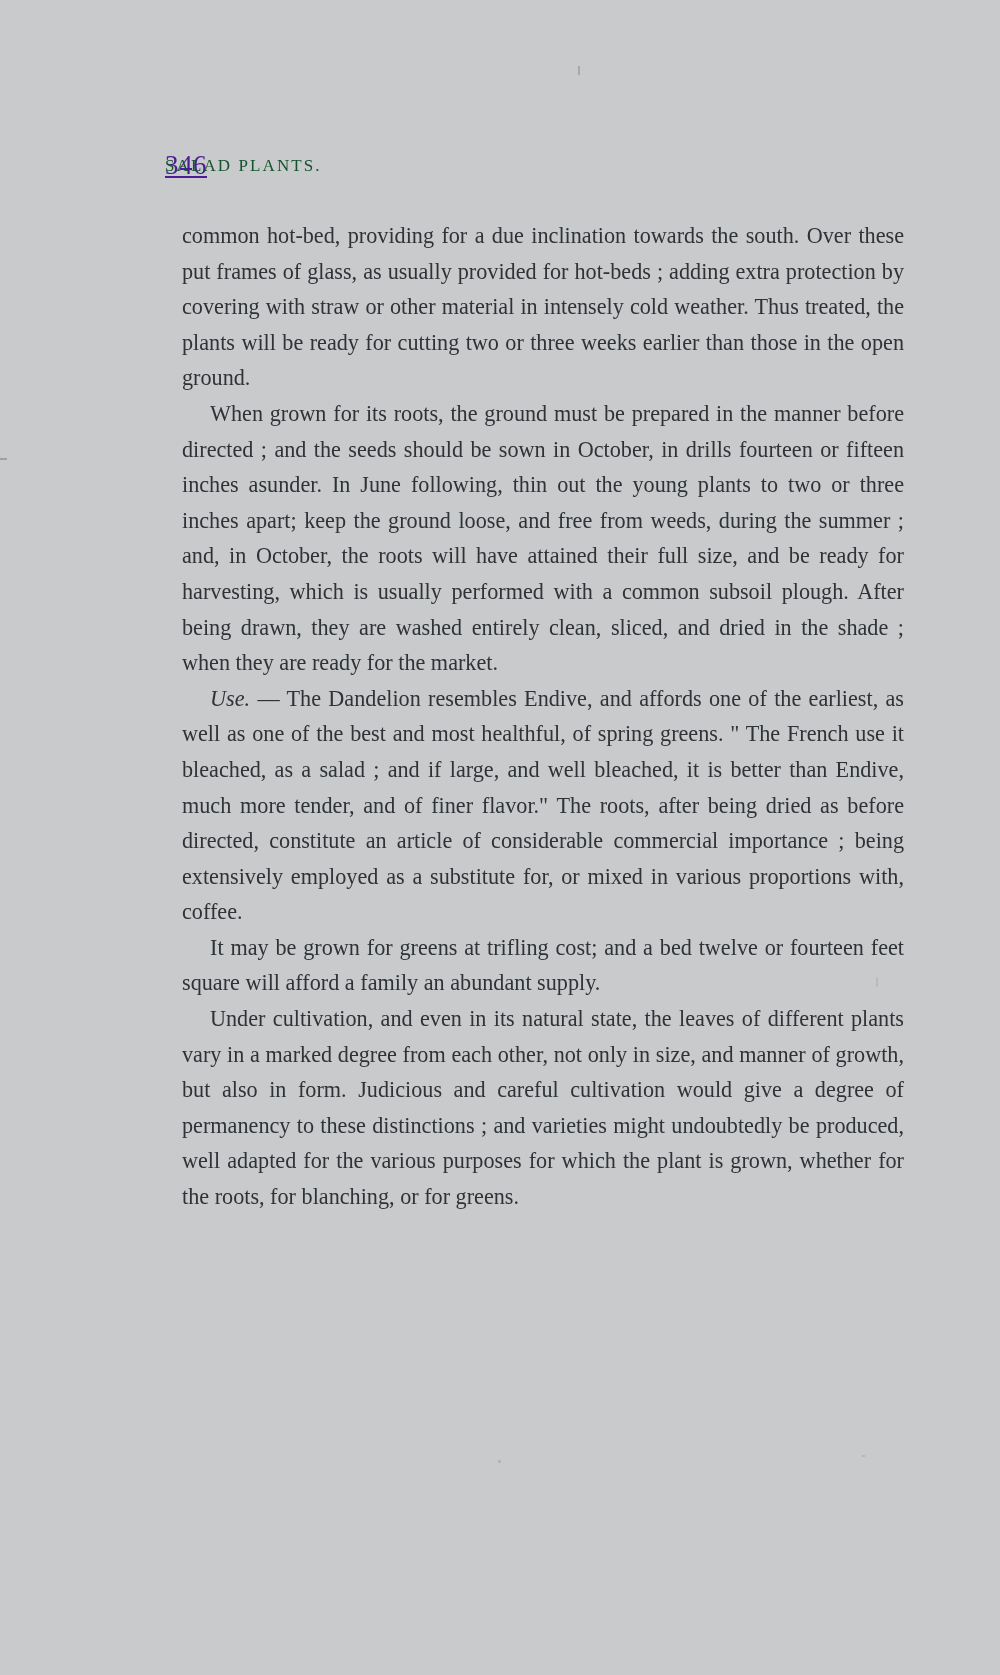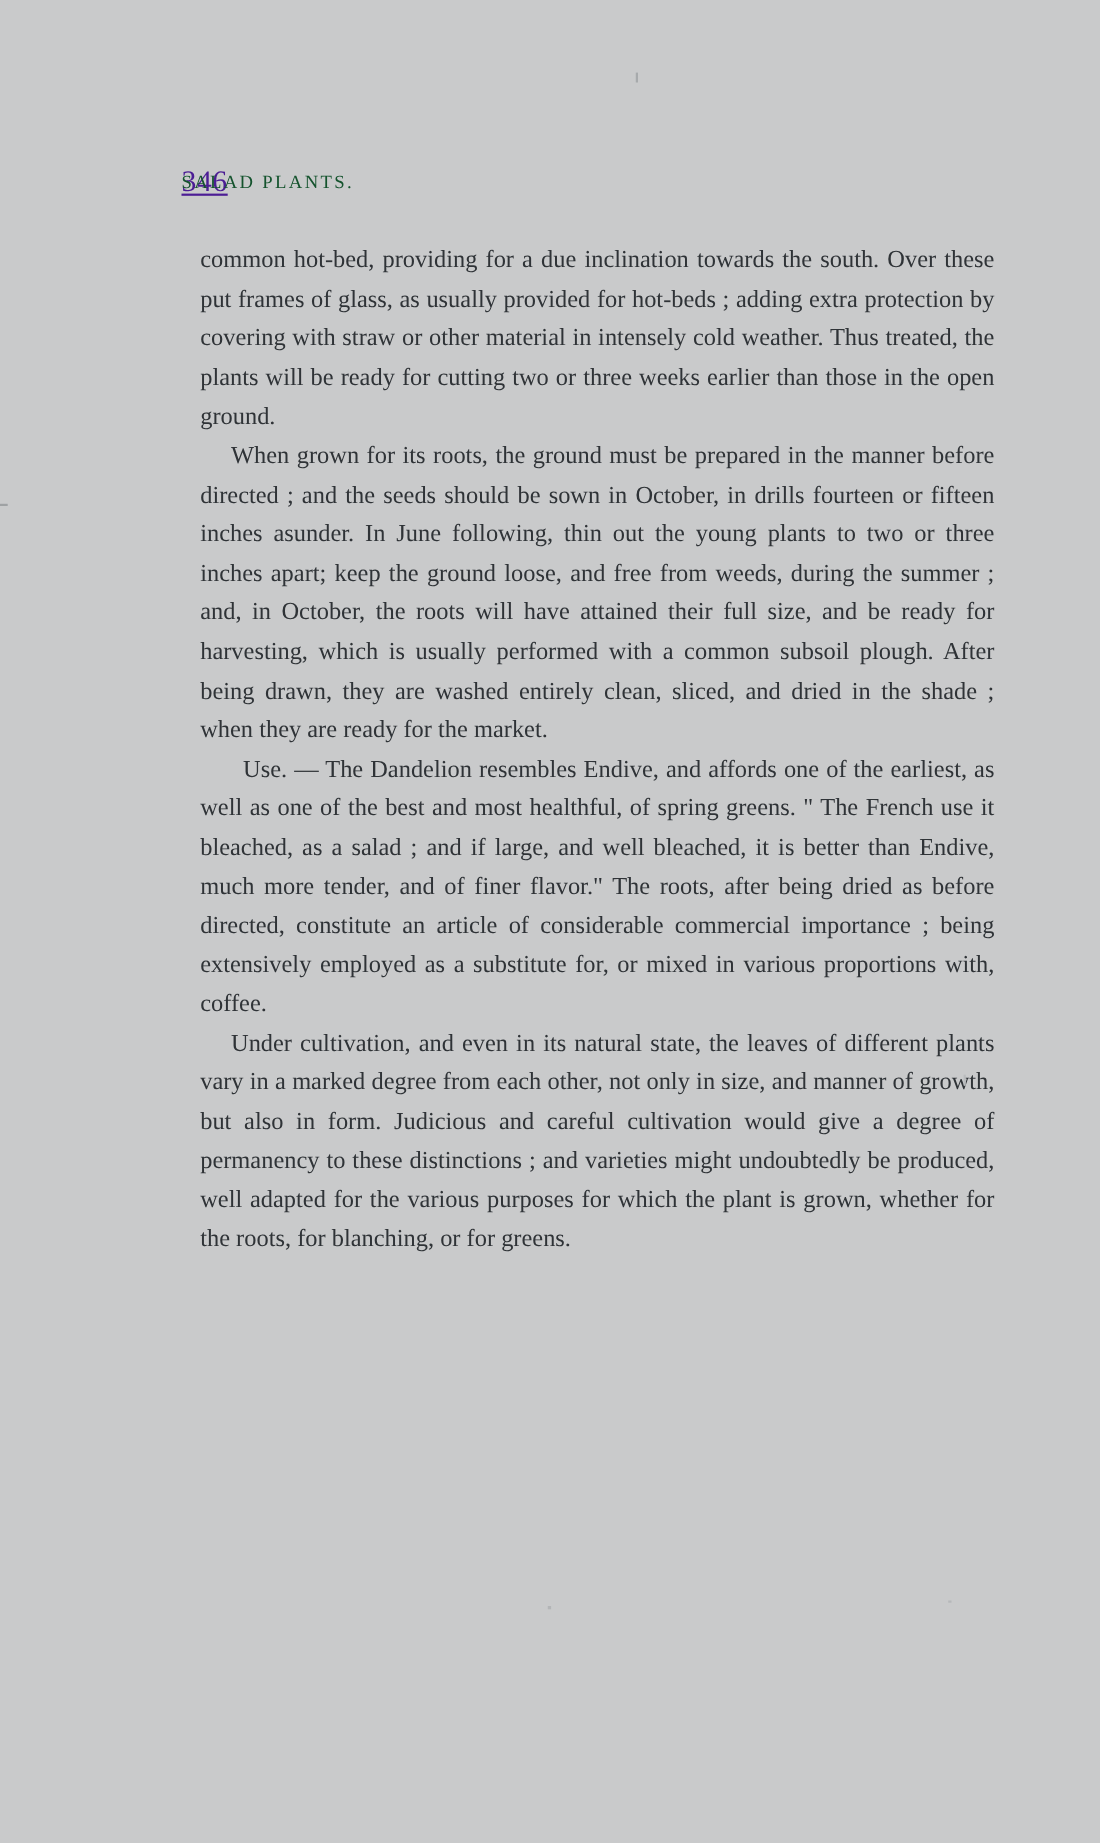--- a/index.html
+++ b/index.html
@@ -61,21 +61,21 @@
     text-align: justify;
     text-justify: inter-word;
     color: #2f3337;
     text-indent: 28px;
     hyphens: manual;
   }
   p.para.first {
     text-indent: 0;
   }
   .emph {
-    margin-left: 11px;
+    font-style: italic;
   }
   .tick-left {
     position: absolute;
     left: 0px;
     top: 458px;
     width: 7px;
     height: 2px;
     background: #9fa2a4;
   }
   .tick-top {
@@ -121,20 +121,21 @@
 
   <div class="header">
     <span class="folio">346</span>
     <span class="running-head">SALAD PLANTS.</span>
   </div>
 
   <div class="body-text">
     <p class="para first">common hot-bed, providing for a due inclination towards the south.   Over these put frames of glass, as usually provided for hot-beds ; adding extra protection by covering with straw or other material in intensely cold weather.   Thus treated, the plants will be ready for cutting two or three weeks earlier than those in the open ground.</p>
     <p class="para">When grown for its roots, the ground must be prepared in the manner before directed ; and the seeds should be sown in October, in drills fourteen or fifteen inches asunder.   In June following, thin out the young plants to two or three inches apart; keep the ground loose, and free from weeds, during the summer ; and, in October, the roots will have attained their full size, and be ready for harvesting, which is usually performed with a common subsoil plough.   After being drawn, they are washed entirely clean, sliced, and dried in the shade ; when they are ready for the market.</p>
     <p class="para"><span class="emph">Use.</span><span> — The Dandelion resembles Endive, and affords one of the earliest, as well as one of the best and most healthful, of spring greens.   " The French use it bleached, as a salad ; and if large, and well bleached, it is better than Endive, much more tender, and of finer flavor."   The roots, after being dried as before directed, constitute an article of considerable commercial importance ; being extensively employed as a substitute for, or mixed in various proportions with, coffee.</span></p>
+    <p class="para">It may be grown for greens at trifling cost; and a bed twelve or fourteen feet square will afford a family an abundant supply.</p>
     <p class="para">Under cultivation, and even in its natural state, the leaves of different plants vary in a marked degree from each other, not only in size, and manner of growth, but also in form. Judicious and careful cultivation would give a degree of permanency to these distinctions ; and varieties might undoubtedly be produced, well adapted for the various purposes for which the plant is grown, whether for the roots, for blanching, or for greens.</p>
   </div>
 
   <div class="speck-a"></div>
   <div class="speck-b"></div>
   <div class="speck-c"></div>
 
 </div>
 
 </body></html>

